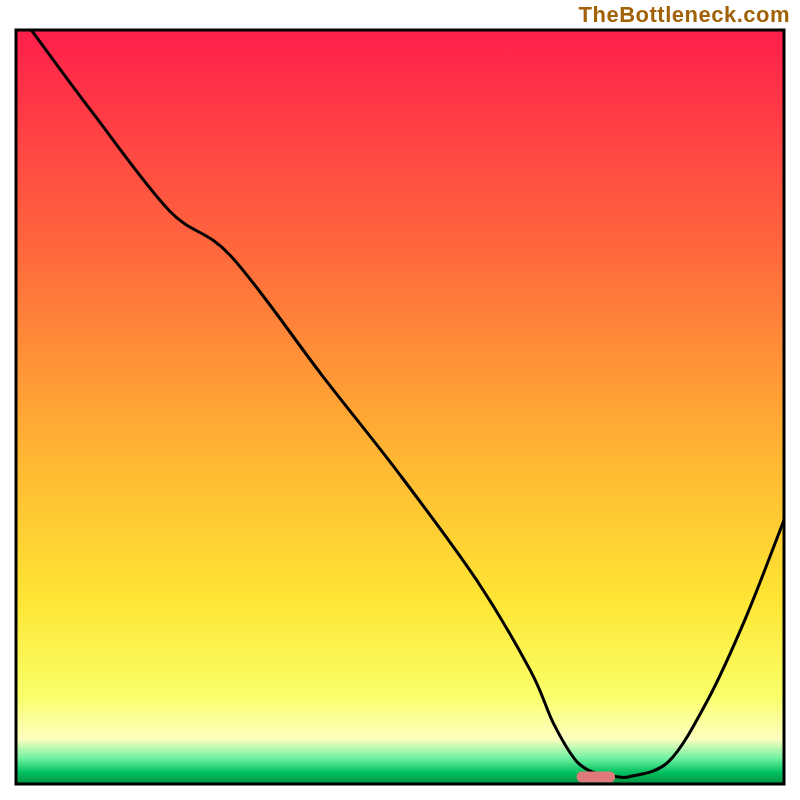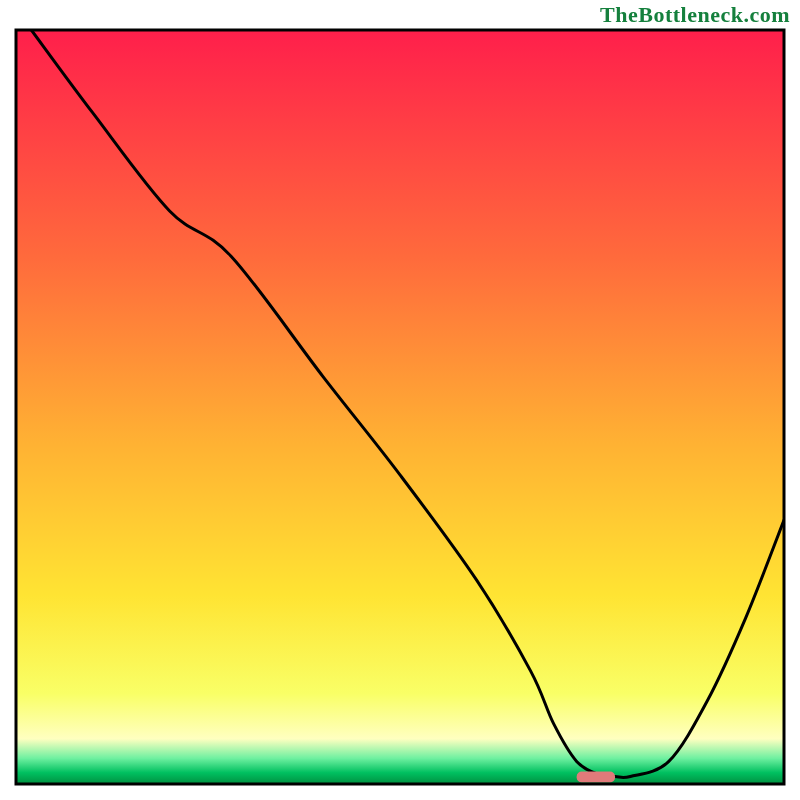--- a/index.html
+++ b/index.html
@@ -15,24 +15,23 @@
     position: relative;
     width: 800px;
     height: 800px;
   }
   .watermark {
     position: absolute;
     top: 2px;
     right: 10px;
     font-size: 22px;
     font-weight: bold;
-    color: #15803d;
+    color: #a16207;
     letter-spacing: 0.5px;
     z-index: 40;
-    font-family: Liberation Serif, serif;
   }
   .plot {
     position: absolute;
     display: block;
   }
 </style>
 </head>
 <body>
 
 <div class="container">

